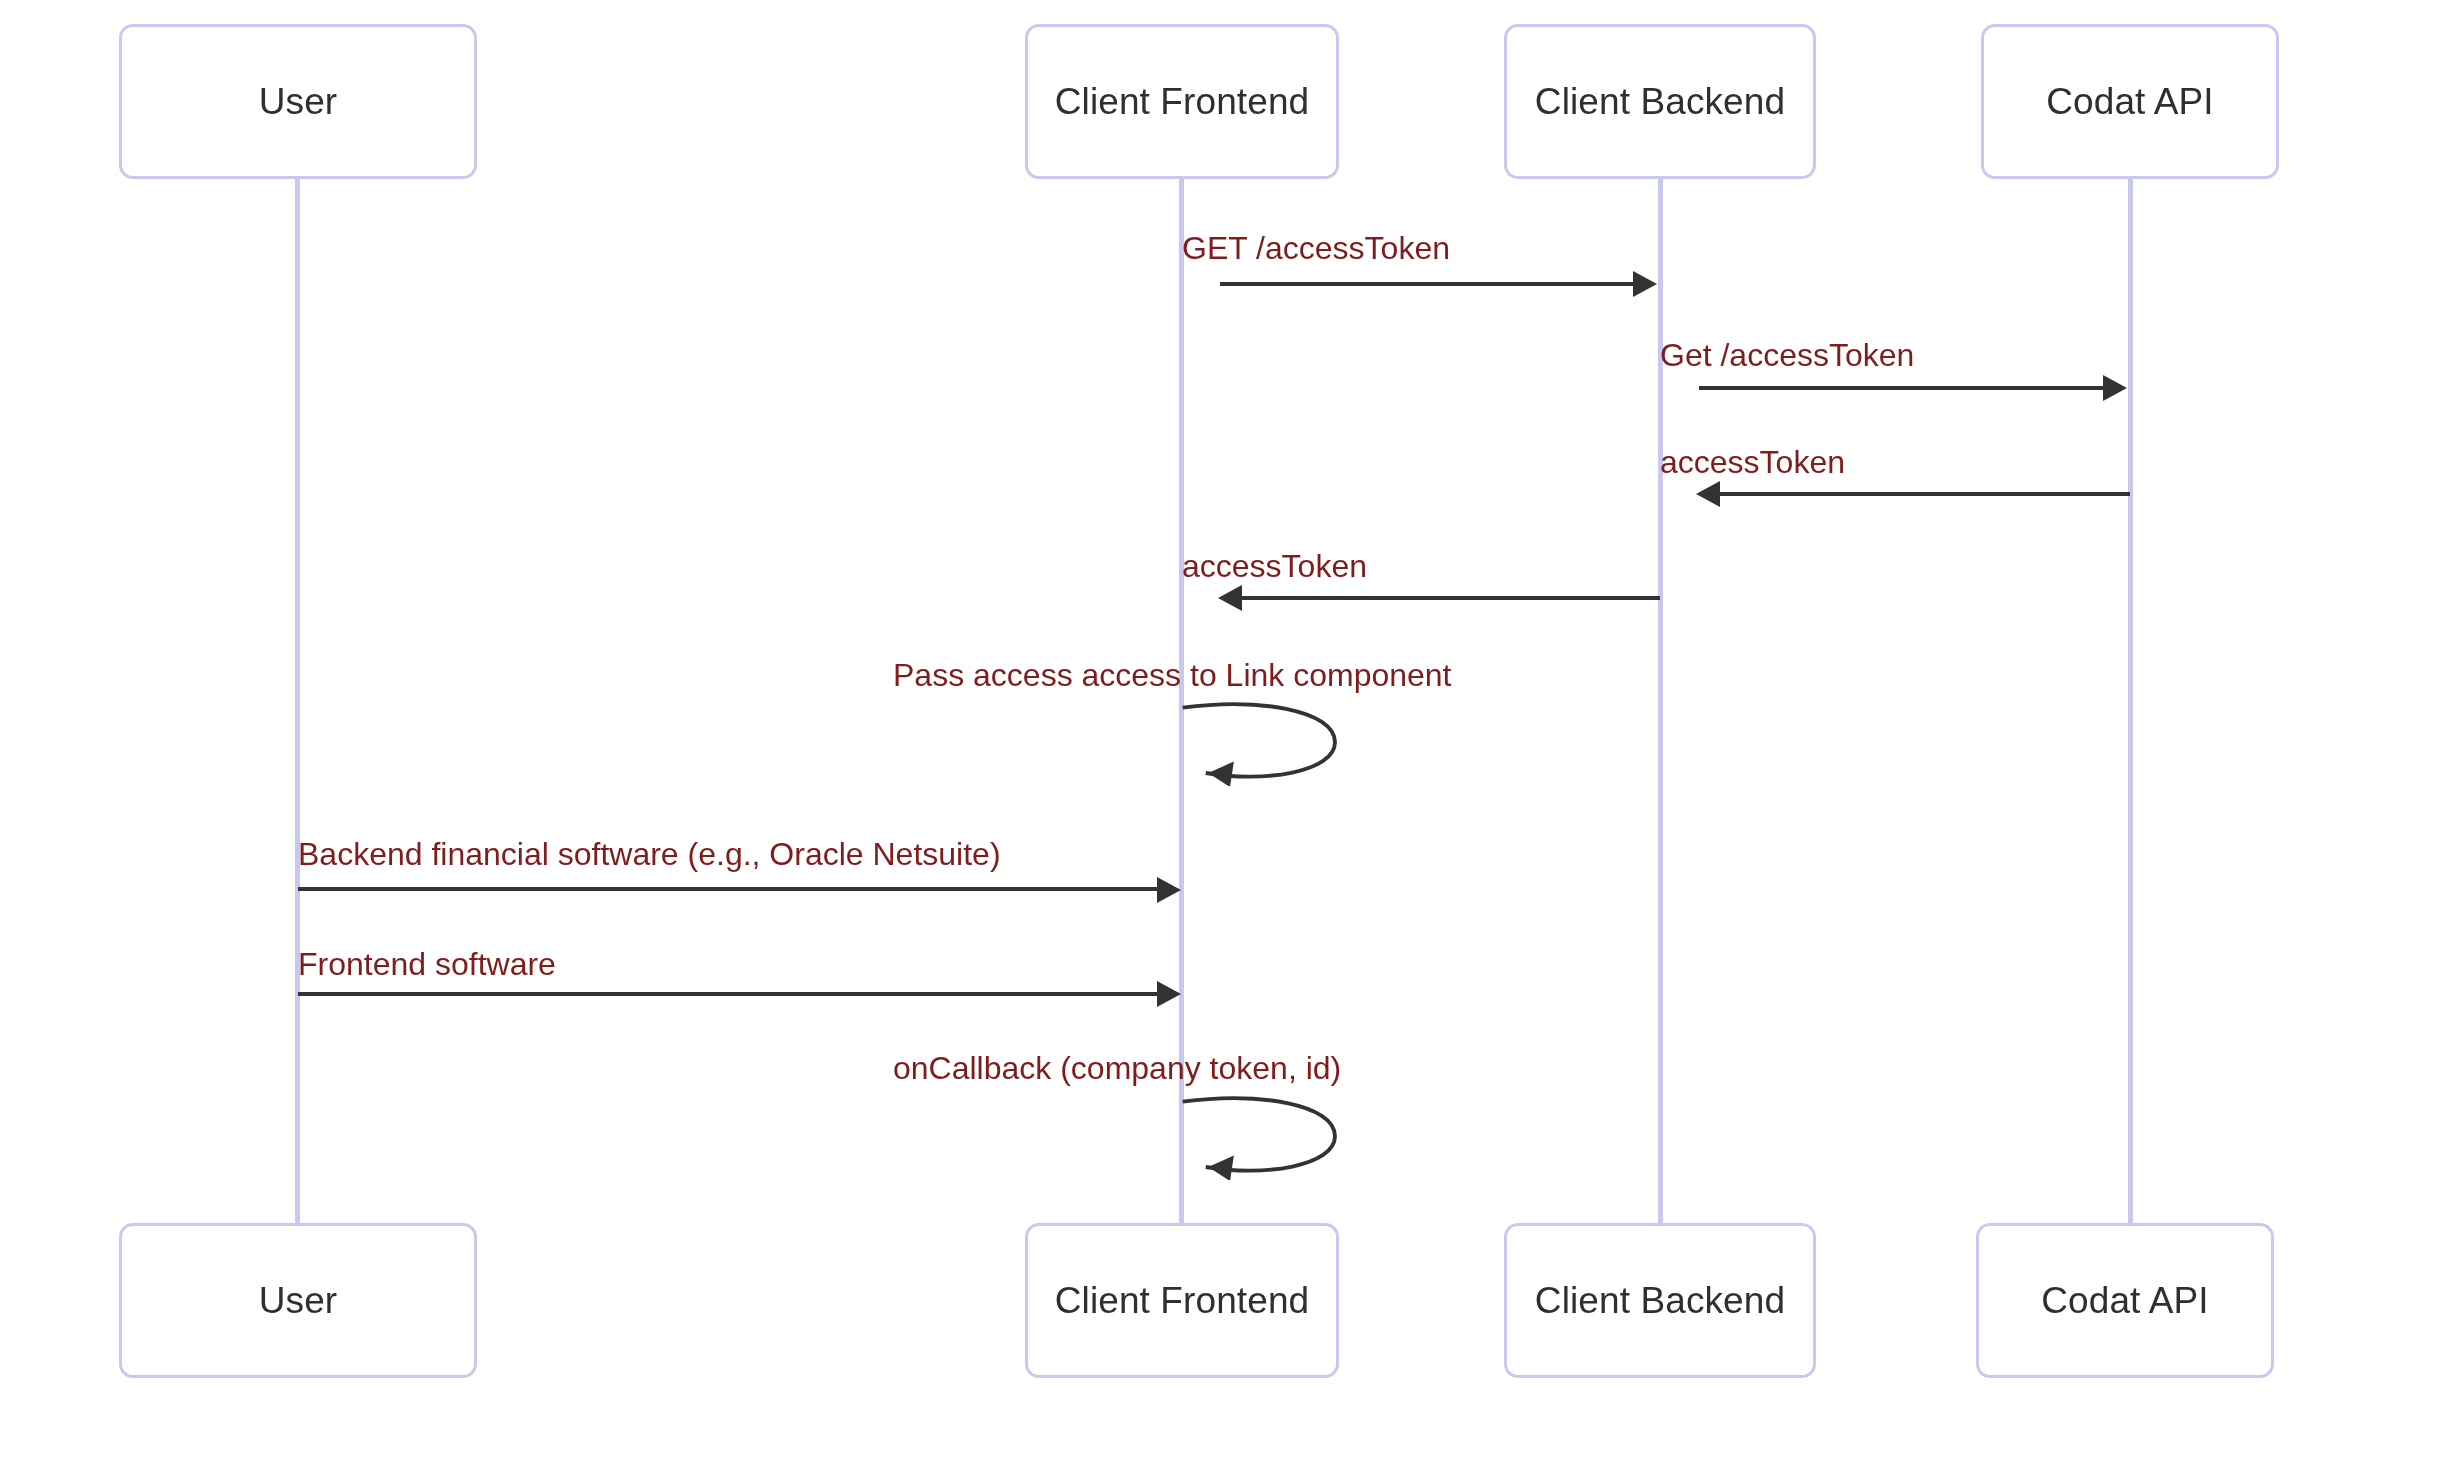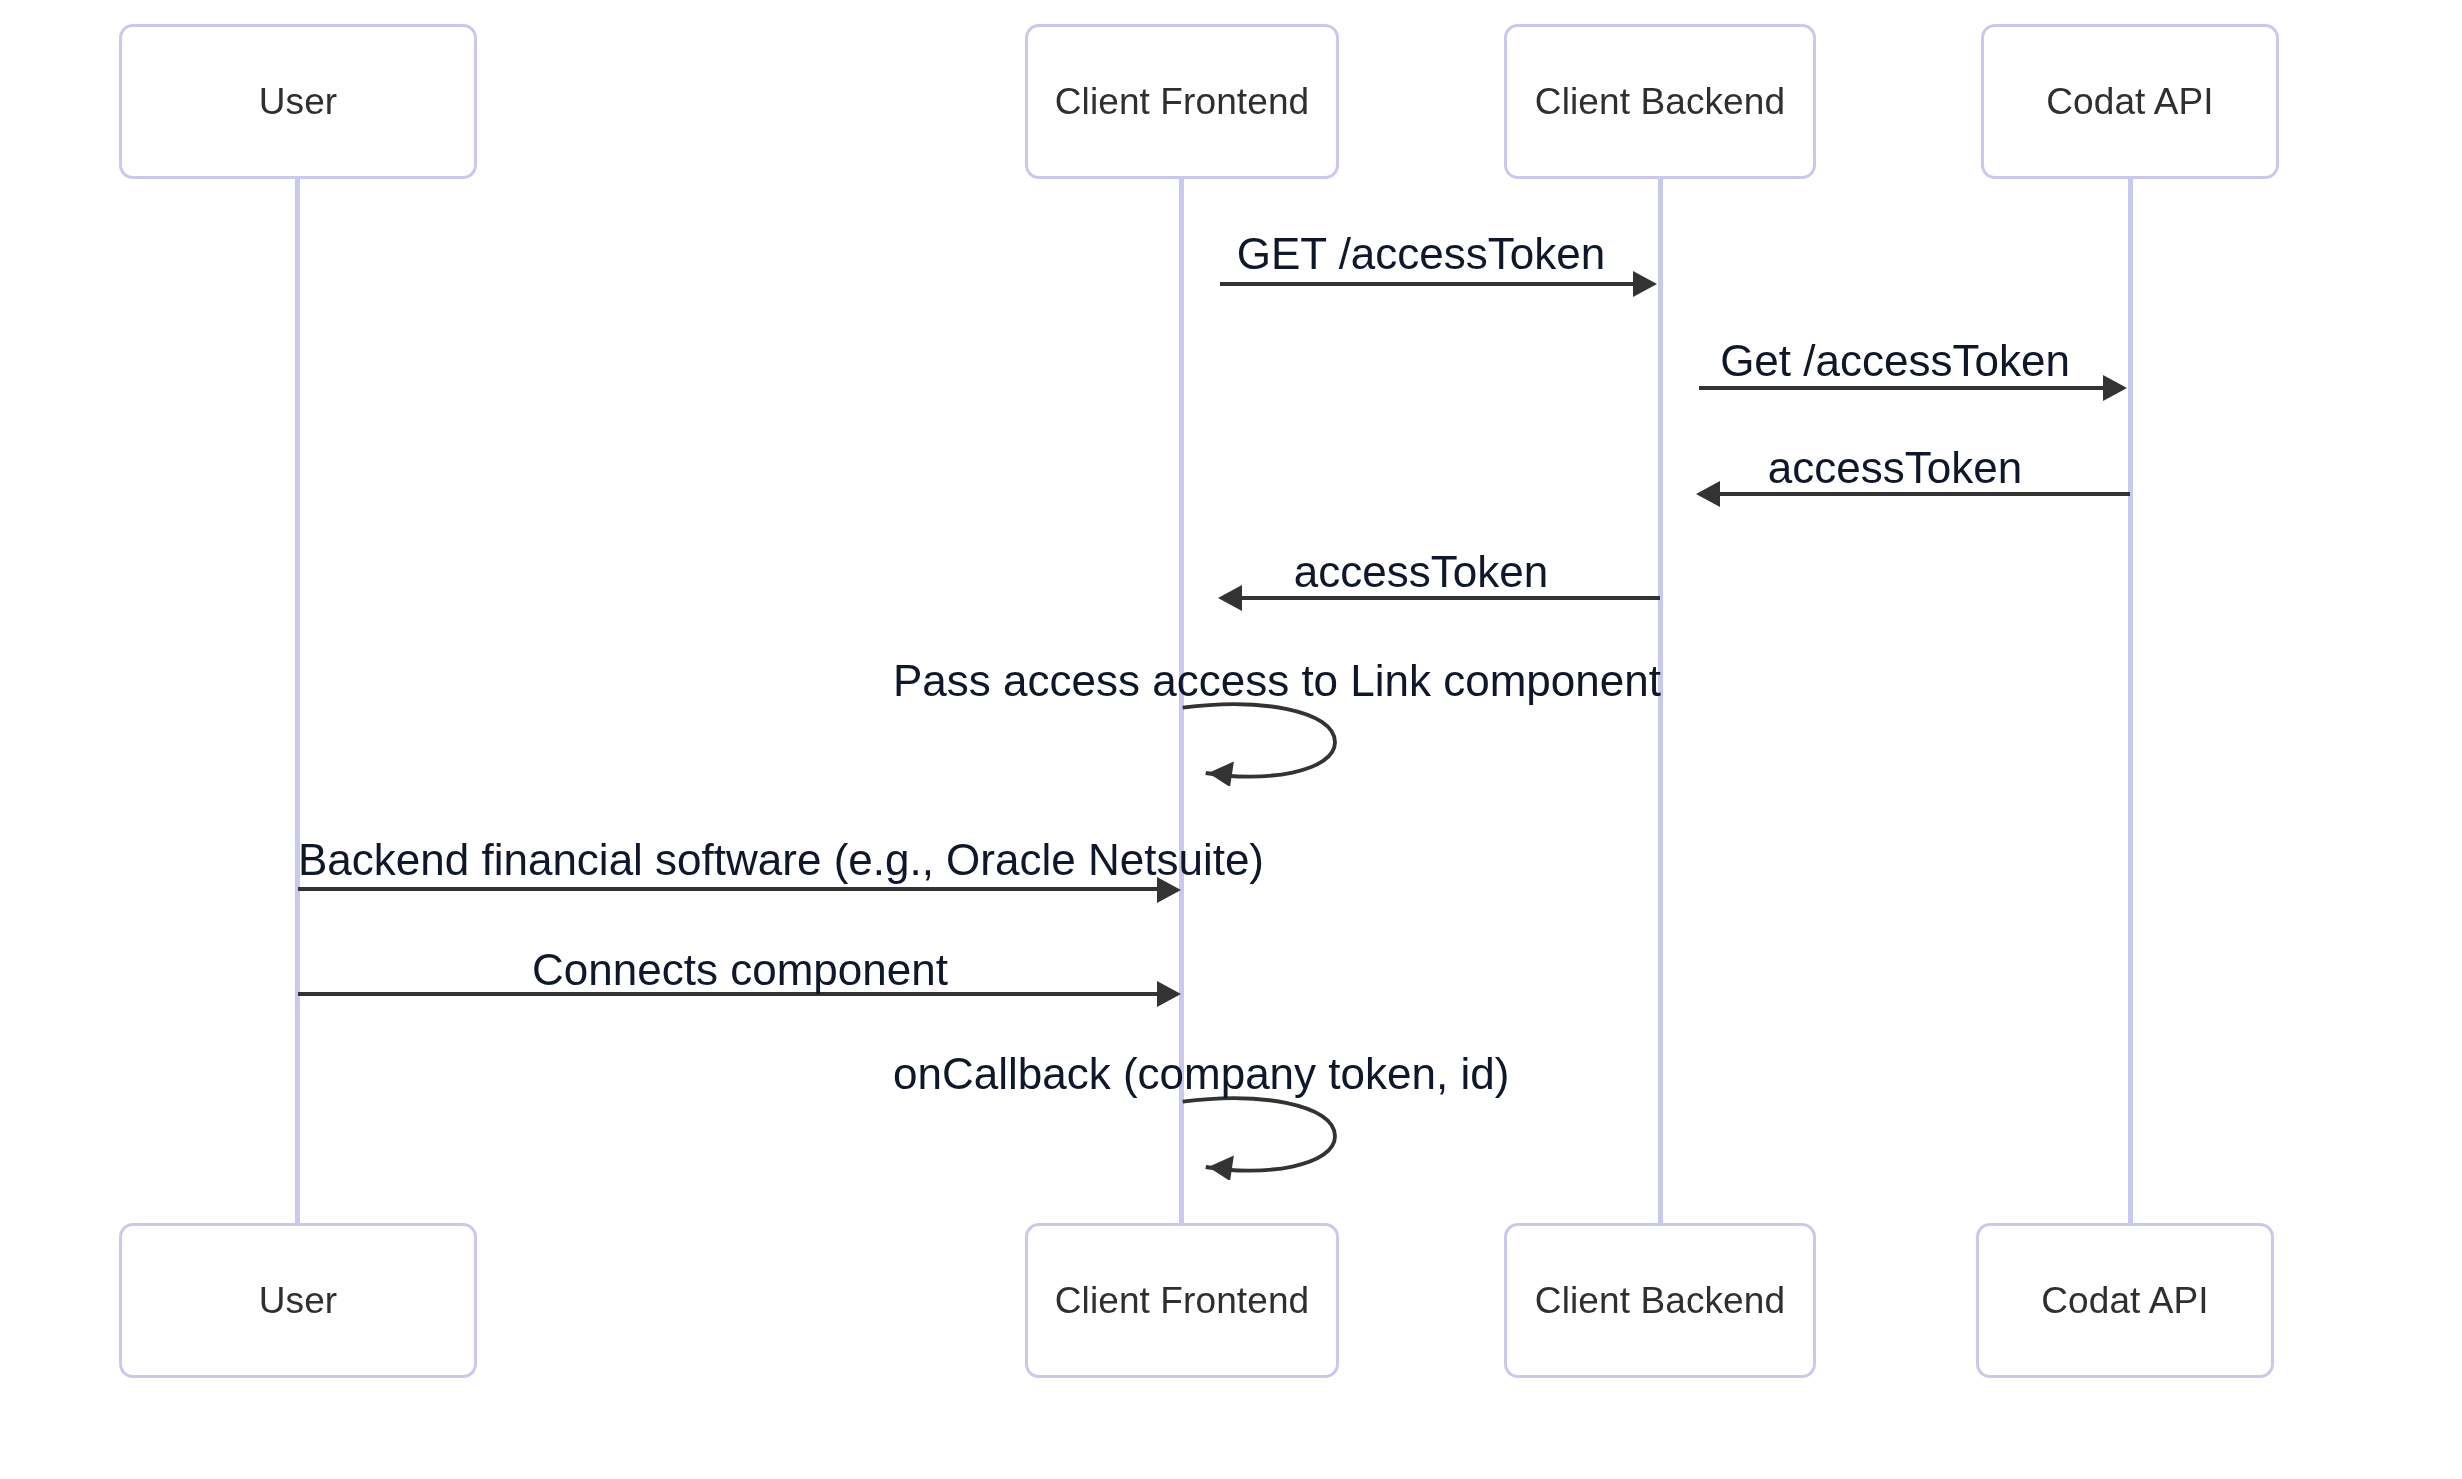--- a/index.html
+++ b/index.html
@@ -61,27 +61,27 @@
     border-bottom: 13px solid transparent;
     border-left: 24.4px solid #333333;
   }
   .arrow-left {
     border-top: 13px solid transparent;
     border-bottom: 13px solid transparent;
     border-right: 24.4px solid #333333;
   }
   .msg-label {
     position: absolute;
-    font-size: 44px;
-    color: #0f172a;
+    font-size: 32px;
+    color: #7f1d1d;
     font-family: "Liberation Sans", sans-serif;
     white-space: nowrap;
     line-height: 1;
     z-index: 6;
-    text-align: center;
+    text-align: left;
   }
   .self-loop {
     position: absolute;
     z-index: 3;
   }
 </style>
 </head>
 <body>
 
 <div id="diagram">
@@ -123,21 +123,21 @@
   <div class="msg-label" style="left:893px; top:659px; width:577px;">Pass access access to Link component</div>
   <svg class="self-loop" width="192" height="90" style="left:1175px; top:696px;" viewBox="0 0 300 140">
     <path d="M 12 18 C 130 2, 250 22, 250 72 C 250 118, 140 136, 48 120" fill="none" stroke="#333333" stroke-width="6"></path>
     <polygon points="52 120, 92 102, 86 142" fill="#333333"></polygon>
   </svg>
 
   <div class="msg-label" style="left:298px; top:838px; width:884px;">Backend financial software (e.g., Oracle Netsuite)</div>
   <div class="msg-line" style="left:298px; top:887px; width:864px;"></div>
   <div class="arrow-head arrow-right" style="left:1157px; top:877px;"></div>
 
-  <div class="msg-label" style="left:298px; top:948px; width:884px;">Connects component</div>
+  <div class="msg-label" style="left:298px; top:948px; width:884px;">Frontend software</div>
   <div class="msg-line" style="left:298px; top:992px; width:864px;"></div>
   <div class="arrow-head arrow-right" style="left:1157px; top:981px;"></div>
 
   <div class="msg-label" style="left:893px; top:1052px; width:577px;">onCallback (company token, id)</div>
   <svg class="self-loop" width="192" height="90" style="left:1175px; top:1090px;" viewBox="0 0 300 140">
     <path d="M 12 18 C 130 2, 250 22, 250 72 C 250 118, 140 136, 48 120" fill="none" stroke="#333333" stroke-width="6"></path>
     <polygon points="52 120, 92 102, 86 142" fill="#333333"></polygon>
   </svg>
 
   <div class="actor-box" style="left:119px; top:1223px; width:358px; height:155px;">

